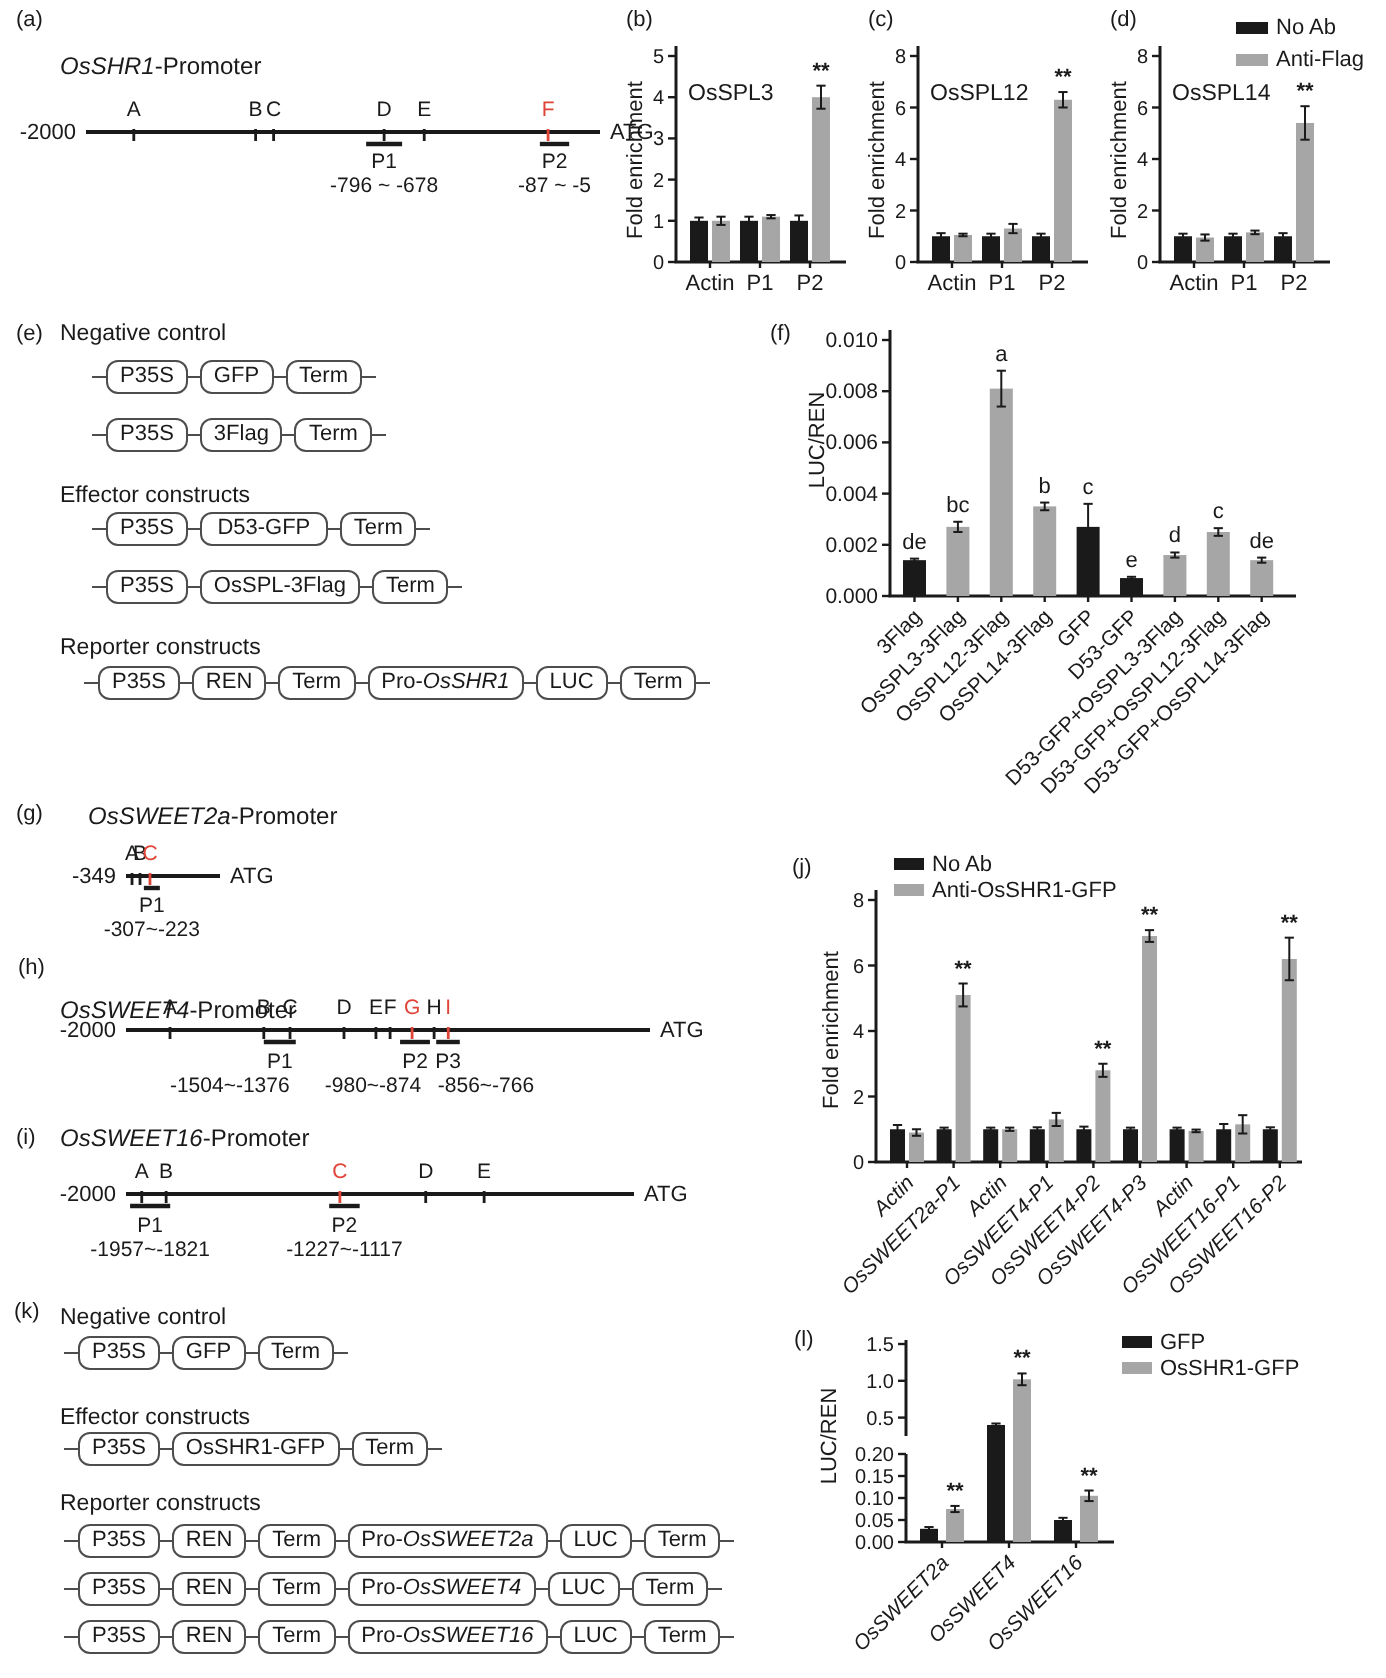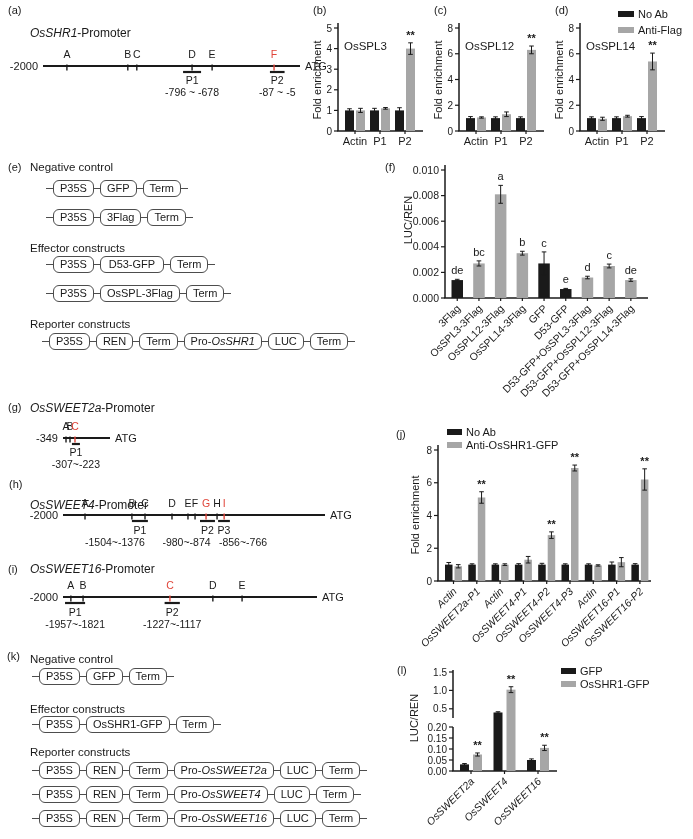--- a/index.html
+++ b/index.html
@@ -32,21 +32,21 @@
   <span class="pl" style="left:8px;top:161px">(e)</span>
   <span class="pl" style="left:385px;top:161px">(f)</span>
   <span class="pl" style="left:8px;top:401px">(g)</span>
   <span class="pl" style="left:9px;top:478px">(h)</span>
   <span class="pl" style="left:8px;top:563px">(i)</span>
   <span class="pl" style="left:396px;top:428px">(j)</span>
   <span class="pl" style="left:7px;top:650px">(k)</span>
   <span class="pl" style="left:397px;top:664px">(l)</span>
 
   <div class="ptitle" style="left:30px;top:26px"><span class="i">OsSHR1</span><span>-Promoter</span></div>
-  <div class="ptitle" style="left:30px;top:401px"><span class="i">OsSWEET2a</span><span>-Promoter</span></div>
+  <div class="ptitle" style="left:44px;top:401px"><span class="i">OsSWEET2a</span><span>-Promoter</span></div>
   <div class="ptitle" style="left:30px;top:498px"><span class="i">OsSWEET4</span><span>-Promoter</span></div>
   <div class="ptitle" style="left:30px;top:562px"><span class="i">OsSWEET16</span><span>-Promoter</span></div>
 
   <svg id="prom-a" width="340" height="60" style="left:6px;top:46px">
       <text x="32" y="23.5" fill="#1a1a1a" font-size="11" text-anchor="end">-2000</text>
       <line x1="37" y1="20" x2="294" y2="20" stroke="#1a1a1a" stroke-width="2"></line>
       <text x="299" y="23.5" fill="#1a1a1a" font-size="11" text-anchor="start">ATG</text>
       <line x1="60.900999999999996" y1="18.5" x2="60.900999999999996" y2="24.5" stroke="#1a1a1a" stroke-width="1.4"></line>
       <text x="60.900999999999996" y="12" fill="#1a1a1a" font-size="10.5" text-anchor="middle">A</text>
       <line x1="121.81" y1="18.5" x2="121.81" y2="24.5" stroke="#1a1a1a" stroke-width="1.4"></line>

